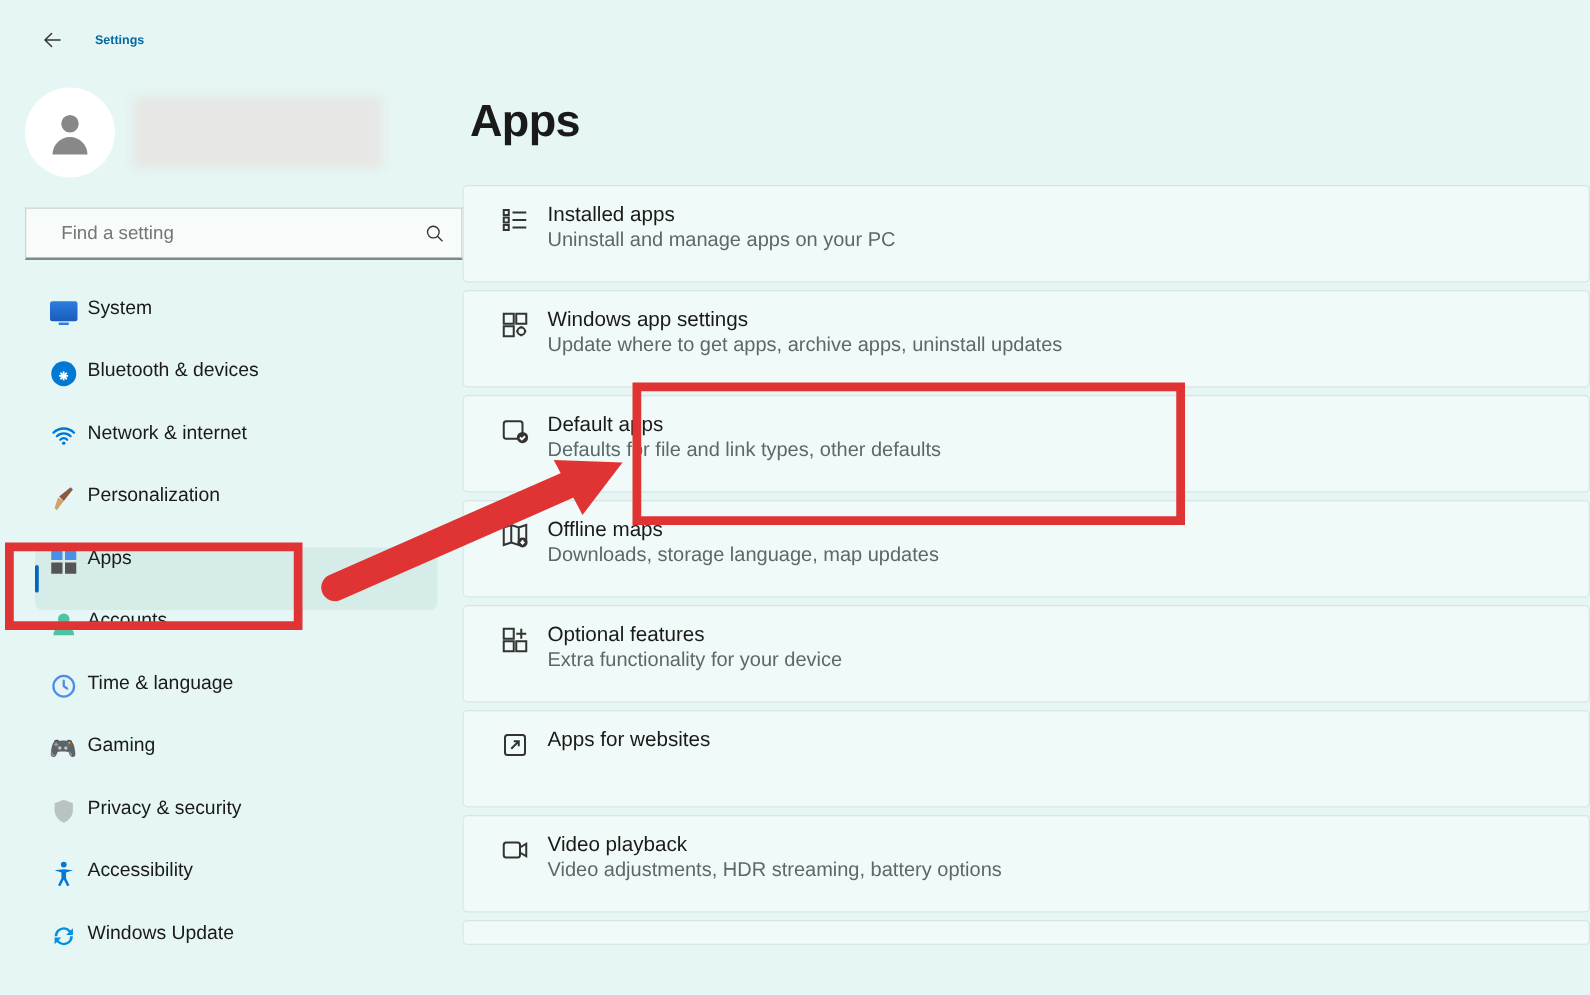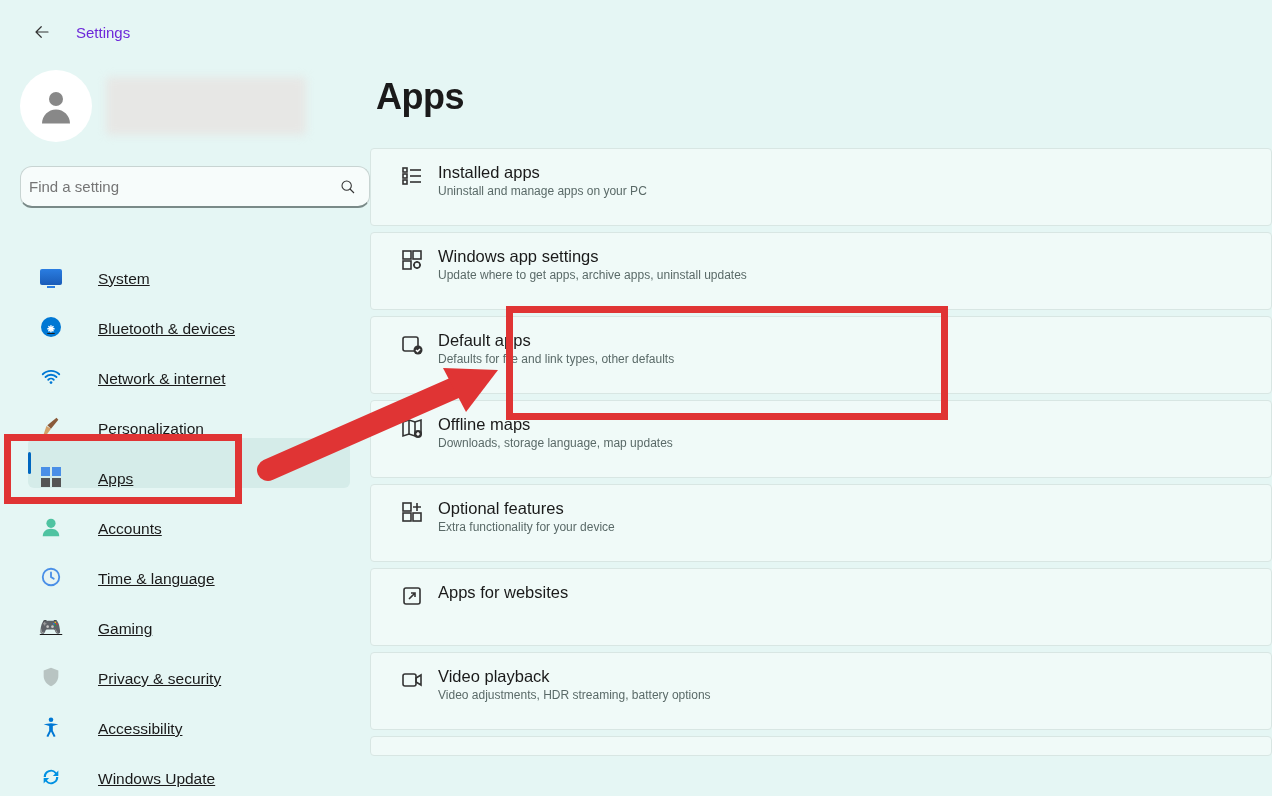--- a/index.html
+++ b/index.html
@@ -2,55 +2,55 @@
 <html><head>
 <meta charset="utf-8">
 <style>
   * { box-sizing: border-box; margin: 0; padding: 0; }
   html, body { width: 1272px; height: 796px; font-family: "Segoe UI", "Segoe UI Variable", sans-serif; background:#e5f6f4; color:#1a1a1a; }
   body { position: relative; overflow: hidden; }
 
   
   .header { display:flex; align-items:center; gap:20px; padding:12px 20px 0 28px; height:52px; }
   .back-btn { width:28px; height:28px; display:flex; align-items:center; justify-content:center; border:none; background:transparent; cursor:pointer; }
-  .app-title { font-size:15px; font-weight:400; color:#6d28d9; }
+  .app-title { font-size:10px; font-weight:700; color:#0369a1; }
 
   
   .content { display:flex; height:calc(100% - 52px); }
   .sidebar { width:370px; padding:18px 20px 0 20px; flex-shrink:0; }
   .main { flex:1; padding:24px 0 0 0; overflow:hidden; }
 
   
   .profile { display:flex; align-items:center; gap:14px; margin-bottom:24px; }
   .avatar { width:72px; height:72px; border-radius:50%; background:#fff; display:flex; align-items:center; justify-content:center; }
   .avatar svg { width:42px; height:42px; fill:#888; }
   .profile-blur { width:200px; height:58px; background:#e7e7e5; filter:blur(4px); border-radius:4px; }
 
   
   .search-wrap { position:relative; width:350px; margin-bottom:30px; }
-  .search-input { width:100%; height:42px; padding:0 44px 0 8px; font-size:15px; border:1px solid #c8d4d2; border-bottom:2px solid #7a8a88; border-radius:12px; background:#f7fcfb; outline:none; }
+  .search-input { width:100%; height:42px; padding:0 44px 0 28px; font-size:15px; border:1px solid #c8d4d2; border-bottom:2px solid #7a8a88; border-radius:0; background:#f7fcfb; outline:none; }
   .search-icon { position:absolute; right:14px; top:50%; transform:translateY(-50%); width:16px; height:16px; }
 
   
   .nav { display:flex; flex-direction:column; gap:0; margin-left:8px; }
-  .nav-item { display:flex; align-items:flex-end; gap:36px; height:50px; padding:0 12px; border-radius:6px; cursor:pointer; font-size:15.5px; color:#1a1a1a; position:relative;text-decoration:underline; }
+  .nav-item { display:flex; align-items:flex-start; gap:8px; height:50px; padding:0 12px; border-radius:6px; cursor:pointer; font-size:15.5px; color:#1a1a1a; position:relative; }
   .nav-item.selected { background:#d5ece9; }
   .nav-item.selected::before { content:""; position:absolute; left:0; top:14px; bottom:14px; width:3px; background:#0067c0; border-radius:2px; }
   .nav-icon { width:22px; height:22px; display:flex; align-items:center; justify-content:center; flex-shrink:0; }
 
   
   .page-title { font-size:36px; font-weight:600; margin:0 0 30px 6px; letter-spacing:-0.5px; }
 
   
   .cards { display:flex; flex-direction:column; gap:6px; }
   .card { display:flex; gap:13px; min-height:78px; padding:14px 28px; background:#f0faf8; border:1px solid #d8e6e3; border-radius:4px; cursor:pointer; }
   .card-icon { width:26px; height:26px; display:flex; align-items:center; justify-content:center; flex-shrink:0; }
   .card-text { display:flex; flex-direction:column; gap:2px; }
   .card-title { font-size:16.5px; font-weight:400; color:#1a1a1a; }
-  .card-desc { font-size:12px; color:#5a6a68; }
+  .card-desc { font-size:16px; color:#5a6a68; }
 
   
   .hl { position:absolute; border:7px solid #e03434; pointer-events:none; z-index:10; }
   .arrow-svg { position:absolute; z-index:11; pointer-events:none; }
 
   
   .ic-sys { background:linear-gradient(#2a7de1,#1a5cb8); border-radius:2px; width:22px; height:16px; position:relative; }
   .ic-sys::after{content:"";position:absolute;bottom:-3px;left:7px;width:8px;height:2px;background:#2a7de1;}
   .ic-bt { width:20px;height:20px;background:#0078d4;border-radius:50%;display:flex;align-items:center;justify-content:center;color:#fff;font-size:13px;font-weight:bold;}
   .ic-wifi{color:#0078d4;}

